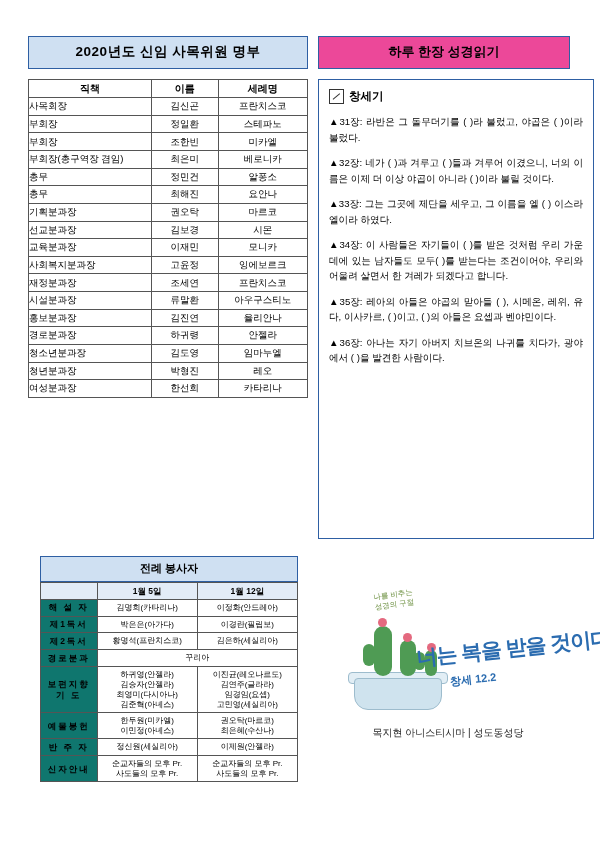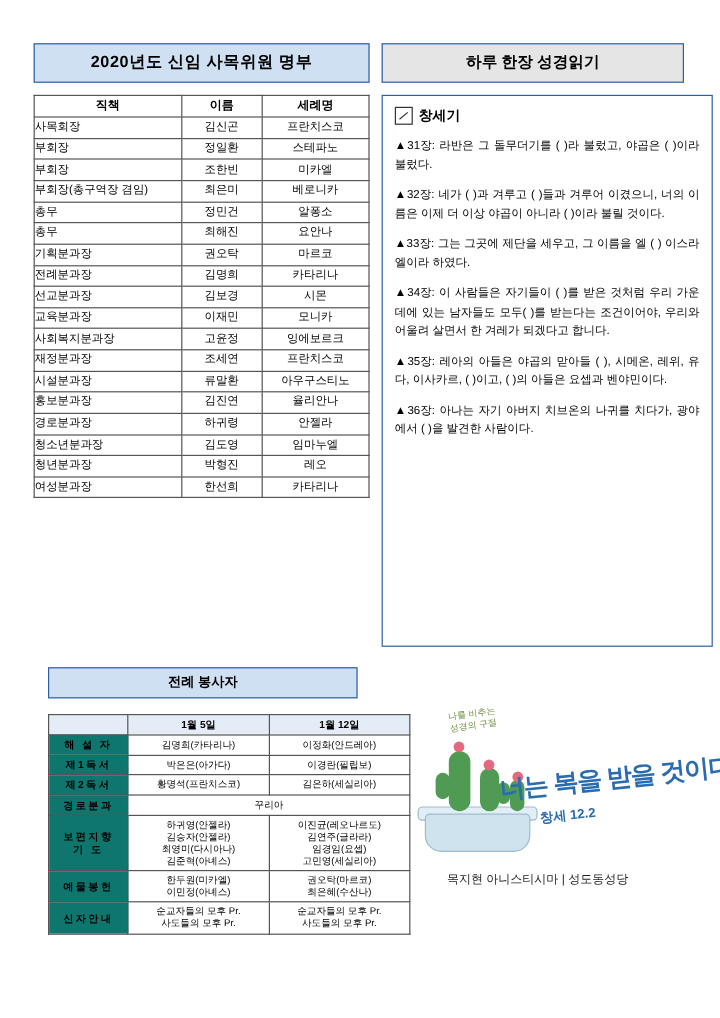--- a/index.html
+++ b/index.html
@@ -147,23 +147,23 @@
   .liturgy-title {
     border: 1px solid #2e5fa3;
     background: #cfe0f2;
     text-align: center;
     font-size: 11px;
     font-weight: bold;
     padding: 4px 0 5px 0;
   }
   table.liturgy {
     border-collapse: collapse;
-    width: 302px;
+    width: 258px;
     font-size: 8px;
-    margin-top: 13px;
+    margin-top: 0px;
   }
   table.liturgy th, table.liturgy td {
     border: 0.8px solid #555555;
     text-align: center;
     padding: 2.6px 1px;
     line-height: 1.25;
   }
   table.liturgy th {
     background: #e3ecf7;
     font-weight: bold;
@@ -185,21 +185,21 @@
 
   
   .right-col {
     position: absolute;
     left: 318px;
     top: 36px;
     width: 252px;
   }
   .bible-title-box {
     border: 1.5px solid #2e5fa3;
-    background: #e5e5e5;
+    background: #ec4899;
     text-align: center;
     font-size: 13px;
     font-weight: bold;
     padding: 6px 0 7px 0;
   }
   .bible-box {
     margin-top: 10px;
     border: 1.2px solid #2e5fa3;
     padding: 9px 10px 12px 10px;
     box-sizing: border-box;
@@ -370,25 +370,20 @@
             <td class="role">총무</td>
             <td>최해진</td>
             <td>요안나</td>
           </tr>
           <tr>
             <td class="role">기획분과장</td>
             <td>권오탁</td>
             <td>마르코</td>
           </tr>
           <tr>
-            <td class="role">전례분과장</td>
-            <td>김명희</td>
-            <td>카타리나</td>
-          </tr>
-          <tr>
             <td class="role">선교분과장</td>
             <td>김보경</td>
             <td>시몬</td>
           </tr>
           <tr>
             <td class="role">교육분과장</td>
             <td>이재민</td>
             <td>모니카</td>
           </tr>
           <tr>
@@ -468,20 +463,25 @@
           </tr>
           <tr>
             <td class="hdr">보편지향<br>기  도</td>
             <td>하귀영(안젤라)<br>김승자(안젤라)<br>최영미(다시아나)<br>김준혁(아녜스)</td>
             <td>이진균(레오나르도)<br>김연주(글라라)<br>임경임(요셉)<br>고민영(세실리아)</td>
           </tr>
           <tr>
             <td class="hdr">예물봉헌</td>
             <td>한두원(미카엘)<br>이민정(아녜스)</td>
             <td>권오탁(마르코)<br>최은혜(수산나)</td>
+          </tr>
+          <tr>
+            <td class="hdr">반 주 자</td>
+            <td>정신원(세실리아)</td>
+            <td>이제원(안젤라)</td>
           </tr>
           <tr>
             <td class="hdr">신자안내</td>
             <td>순교자들의 모후 Pr.<br>사도들의 모후 Pr.</td>
             <td>순교자들의 모후 Pr.<br>사도들의 모후 Pr.</td>
           </tr>
         </tbody>
     </table>
   </div>
 

